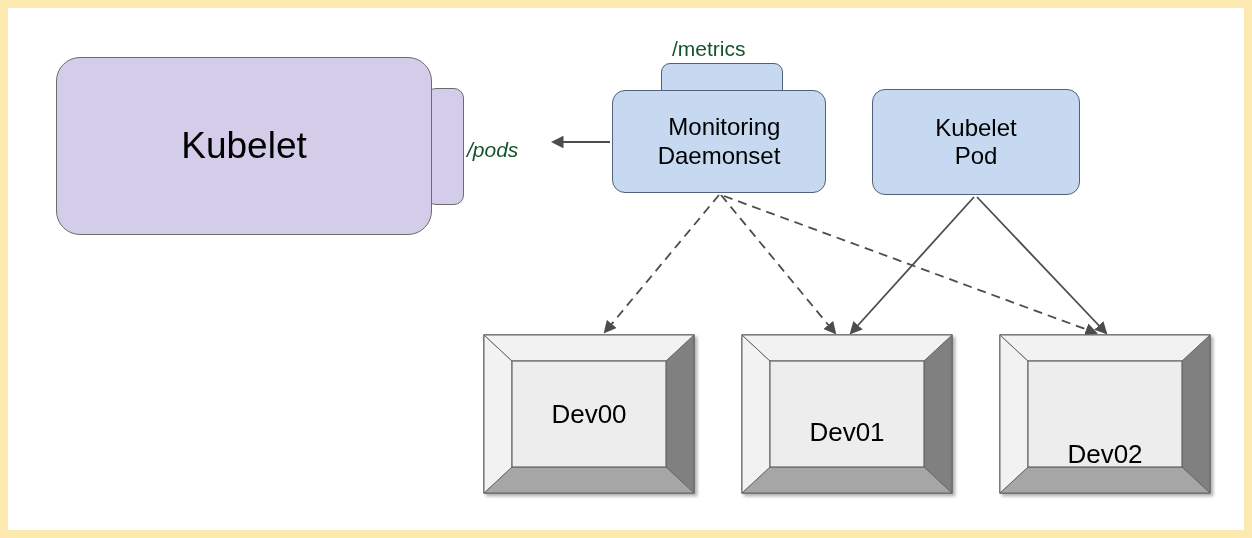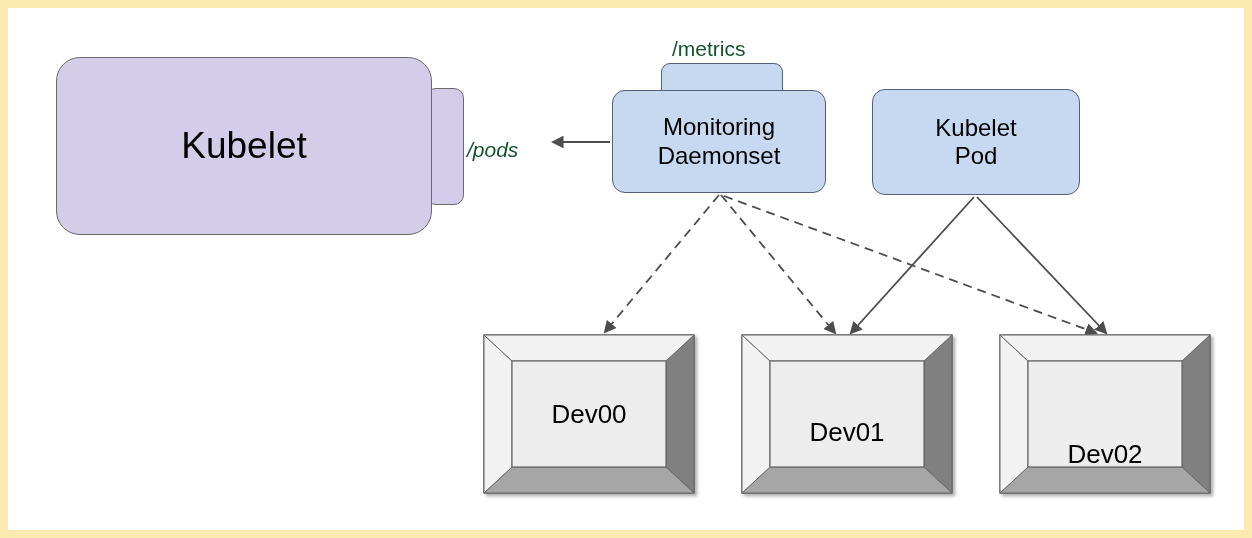--- a/index.html
+++ b/index.html
@@ -95,20 +95,21 @@
     background: #c6d9f1;
     border: 1.5px solid #52607a;
     border-radius: 13px;
     box-sizing: border-box;
     z-index: 1;
   }
   #monitoring-text {
     left: 604px; top: 82px; width: 214px; height: 103px;
     font-size: 24px;
     z-index: 2;
+    text-align: right;
   }
   
   #workload-box {
     position: absolute;
     left: 864px; top: 81px;
     width: 208px; height: 106px;
     background: #c6d9f1;
     border: 1.5px solid #52607a;
     border-radius: 13px;
     box-sizing: border-box;

